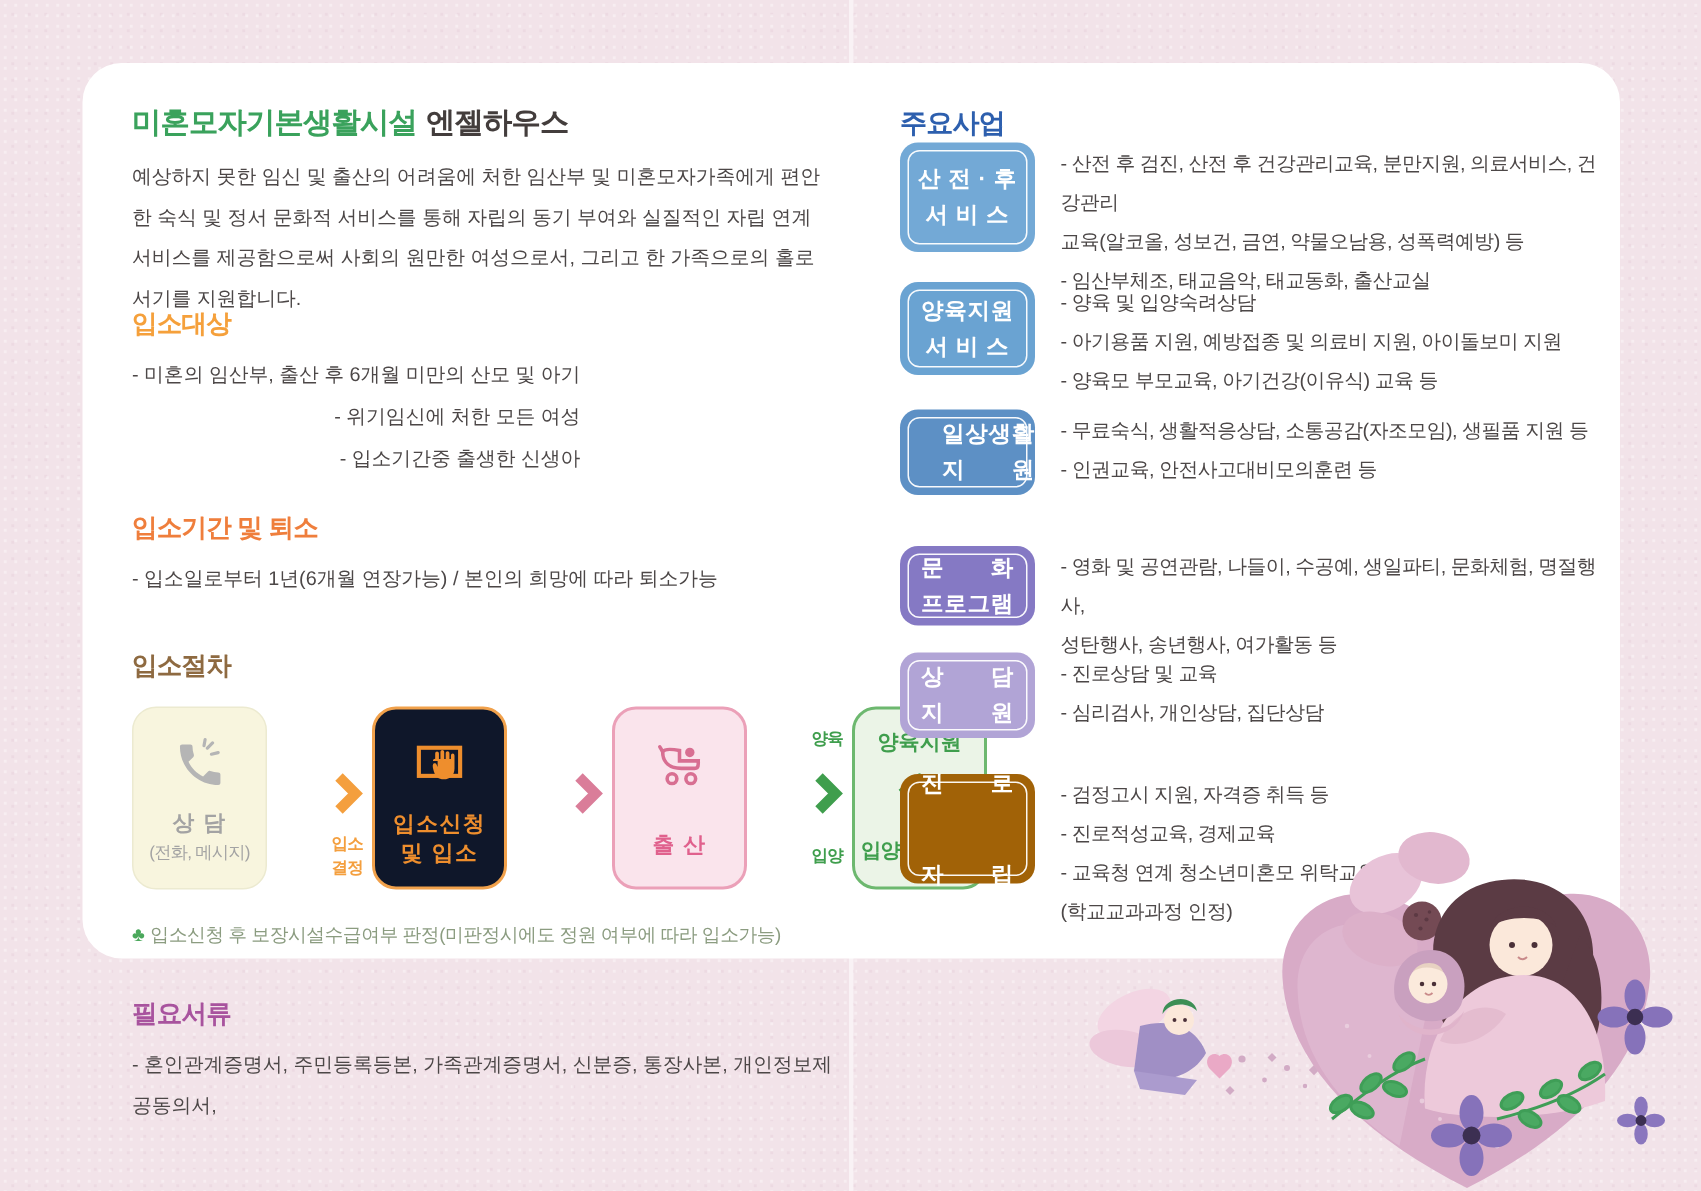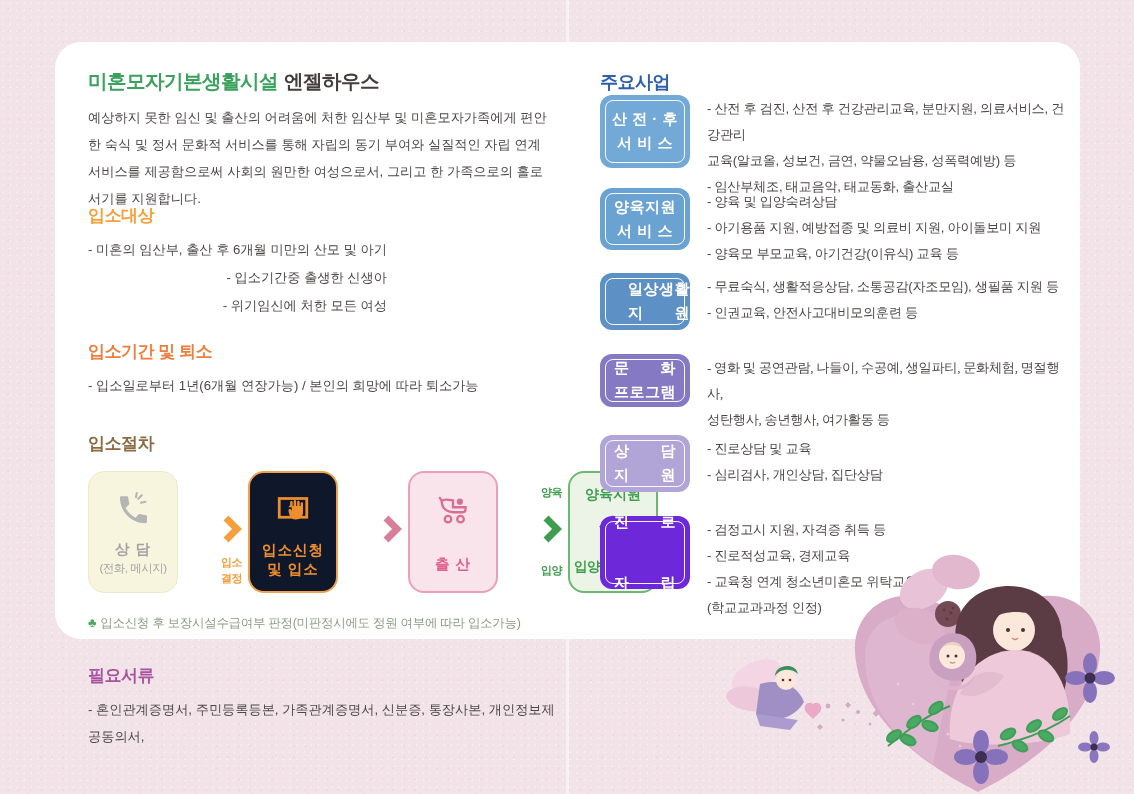--- a/index.html
+++ b/index.html
@@ -64,21 +64,21 @@
   .fnote { margin-top:22px; font-size:12.5px; color:#8b9c80; letter-spacing:-.3px;}
   .fnote .clover { color:#4ba85c; margin-right:4px; font-size:13px;}
 
   .docs div { font-size:13.2px; line-height:27px; color:#4c4747; }
   .docs div:nth-child(2) { padding-left:7px; }
 
   
   .col-right { position:absolute; left:545px; top:26px; width:468px; }
   .rhead { font-size:18px; font-weight:bold; color:#2d5fae; letter-spacing:-.5px; position:absolute; top:2px; }
   .prow { position:absolute; display:flex; align-items:flex-start; width:100%; }
-  .p0 { top:27px; } .p1 { top:120px; } .p2 { top:205px; } .p3 { top:286px;font-family:Liberation Serif, serif; }
+  .p0 { top:27px; } .p1 { top:120px; } .p2 { top:205px; } .p3 { top:296px; }
   .p4 { top:367px; } .p5 { top:448px; }
   .pbox { width:90px; border-radius:12px; color:#fff; font-weight:bold; font-size:15px;
           display:flex; flex-direction:column; justify-content:center; gap:5px;
           text-align:center; position:relative; flex:none; letter-spacing:.5px;}
   .pbox::before { content:''; position:absolute; inset:5px; border:1.5px solid rgba(255,255,255,.95);
                   border-radius:8px; }
   .hh73 { height:73px; } .hh62 { height:62px; } .hh57 { height:57px; } .hh53 { height:53px; }
   .pitems { margin-left:17px; padding-top:1px; }
   .pitems div { font-size:13.2px; line-height:26px; color:#4c4747; white-space:pre-line; letter-spacing:-.3px;}
 
@@ -97,22 +97,22 @@
       <div class="title">
         <span class="hl">미혼모자기본생활시설</span><span class="rest">엔젤하우스</span>
       </div>
       <div class="intro-body">예상하지 못한 임신 및 출산의 어려움에 처한 임산부 및 미혼모자가족에게 편안한 숙식 및 정서 문화적 서비스를 통해 자립의 동기 부여와 실질적인 자립 연계 서비스를 제공함으로써 사회의 원만한 여성으로서, 그리고 한 가족으로의 홀로서기를 지원합니다.</div>
     </div>
 
     <div class="sec sec-target">
       <div class="h h-orange">입소대상</div>
       <div class="blist">
         <div>- 미혼의 임산부, 출산 후 6개월 미만의 산모 및 아기</div>
+        <div>- 위기임신에 처한 모든 여성</div>
         <div>- 입소기간중 출생한 신생아</div>
-        <div>- 위기임신에 처한 모든 여성</div>
       </div>
     </div>
 
     <div class="sec sec-period">
       <div class="h h-orange2">입소기간 및 퇴소</div>
       <div class="blist">
         <div>- 입소일로부터 1년(6개월 연장가능) / 본인의 희망에 따라 퇴소가능</div>
       </div>
     </div>
 
@@ -262,21 +262,21 @@
         <div>상　　담</div>
         <div>지　　원</div>
       </div>
       <div class="pitems">
         <div>- 진로상담 및 교육</div>
         <div>- 심리검사, 개인상담, 집단상담</div>
       </div>
     </div>
 
     <div class="prow p5">
-      <div class="pbox hh73" style="background: #6d28d9; gap: 42px;">
+      <div class="pbox hh73" style="background: #a16207; gap: 42px;">
         <div>진　　로</div>
         <div>자　　립</div>
       </div>
       <div class="pitems">
         <div>- 검정고시 지원, 자격증 취득 등</div>
         <div>- 진로적성교육, 경제교육</div>
         <div>- 교육청 연계 청소년미혼모 위탁교육
   (학교교과과정 인정)</div>
       </div>
     </div>

